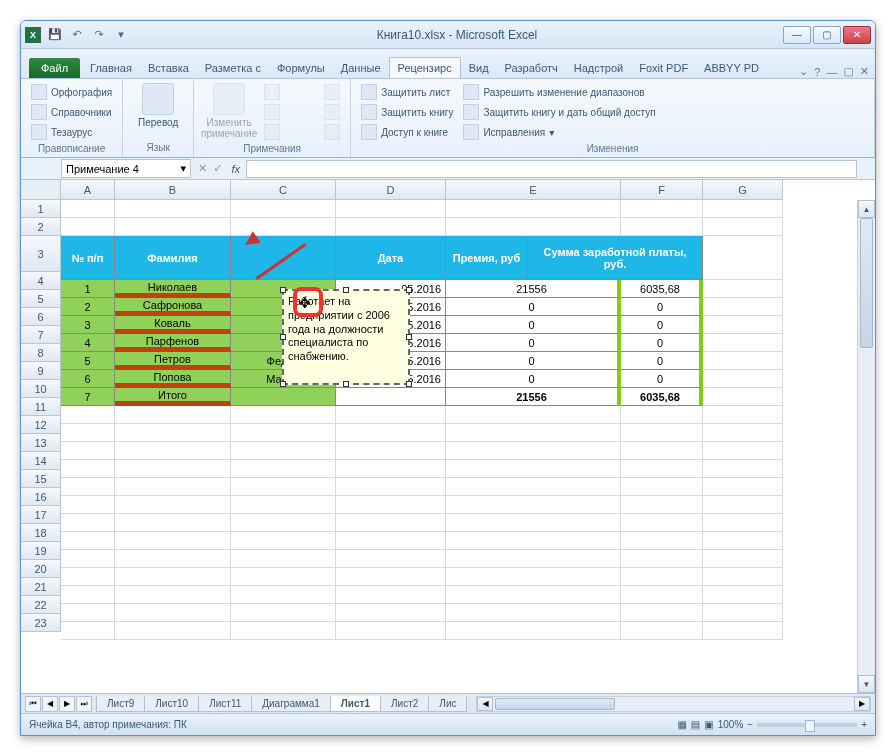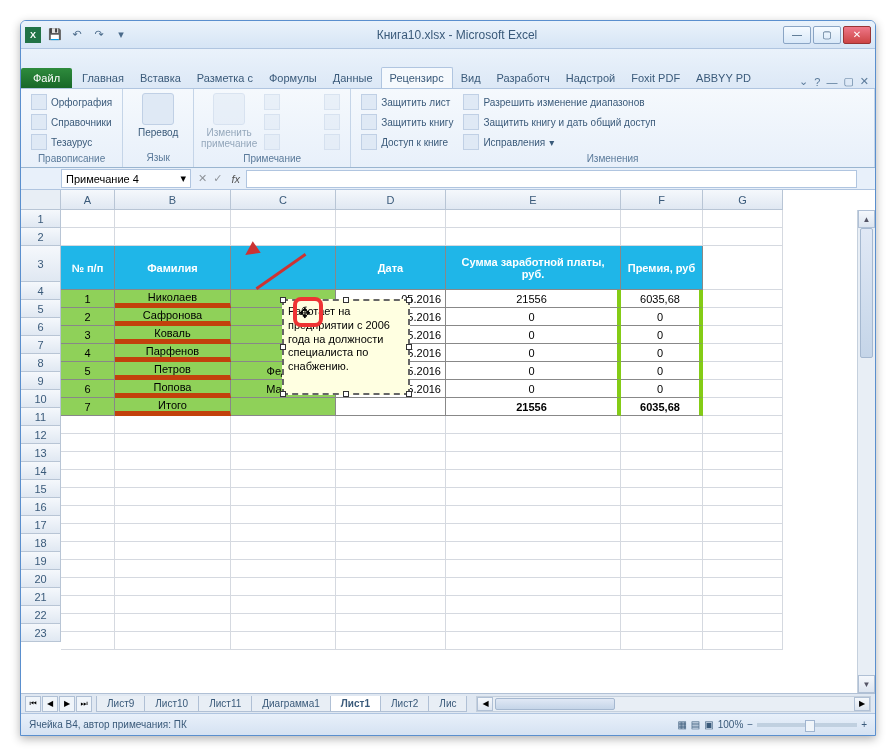--- a/index.html
+++ b/index.html
@@ -12,21 +12,21 @@
 .titlebar { height: 28px; background: linear-gradient(to bottom, #eaf2fb, #d6e5f5); display: flex; align-items: center; padding: 0 4px; border-bottom: 1px solid #b0c5e0; }
 .excel-icon { width: 16px; height: 16px; background: #217346; color: #fff; font-size: 9px; font-weight: bold; display: flex; align-items: center; justify-content: center; margin-right: 4px; }
 .qat { display: flex; gap: 2px; }
 .qat-btn { width: 20px; height: 20px; display: flex; align-items: center; justify-content: center; font-size: 11px; color: #4a6a8a; }
 .title { flex: 1; text-align: center; font-size: 12px; color: #3a5a7a; }
 .win-controls { display: flex; gap: 2px; }
 .win-btn { width: 28px; height: 18px; border: 1px solid #8aa5c5; border-radius: 2px; background: linear-gradient(to bottom,#f5faff,#d8e8f8); display: flex; align-items: center; justify-content: center; font-size: 10px; color: #3a5a7a; }
 .win-close { background: linear-gradient(to bottom,#e78,#c44); color: #fff; border-color: #933; }
 
 
-.ribbon-tabs { height: 40px; background: linear-gradient(to bottom,#eaf2fb,#dce8f6); display: flex; align-items: flex-end; padding-left: 0; border-bottom: 1px solid #b0c5e0; font-size: 11px; }
+.ribbon-tabs { height: 30px; background: linear-gradient(to bottom,#eaf2fb,#dce8f6); display: flex; align-items: flex-end; padding-left: 8px; border-bottom: 1px solid #b0c5e0; font-size: 11px; }
 .file-tab { background: linear-gradient(to bottom,#2e8b3d,#186828); color: #fff; padding: 4px 12px; border-radius: 2px 2px 0 0; margin-right: 2px; }
 .tab { padding: 4px 8px; color: #3a5a7a; cursor: pointer; }
 .tab.active { background: #f5f9fd; border: 1px solid #b0c5e0; border-bottom: none; border-radius: 2px 2px 0 0; }
 .tabs-right { margin-left: auto; display: flex; gap: 6px; padding-right: 6px; color: #5a7a9a; font-size: 11px; align-items: center; }
 
 
 .ribbon { height: 79px; background: linear-gradient(to bottom,#f5f9fd,#e8f0fa); border-bottom: 1px solid #9ab5d0; display: flex; }
 .group { border-right: 1px solid #c5d5e8; padding: 4px 8px 2px; display: flex; flex-direction: column; }
 .group-body { flex: 1; display: flex; gap: 6px; align-items: flex-start; }
 .group-label { font-size: 10px; color: #5a7a9a; text-align: center; padding: 2px 0; }
@@ -195,21 +195,21 @@
               <span class="ico"></span>
             </div>
           <div>
               <span class="ico"></span>
             </div>
           <div>
               <span class="ico"></span>
             </div>
         </div>
       </div>
-      <div class="group-label">Примечание</div>
+      <div class="group-label">Примечания</div>
     </div>
     <div class="group" style="flex:1">
       <div class="group-body">
         <div class="rbtn-list">
           <div>
               <span class="ico"></span>
               <span>Защитить лист</span>
             </div>
           <div>
               <span class="ico"></span>
@@ -300,22 +300,22 @@
           <div class="cell cD"></div>
           <div class="cell cE"></div>
           <div class="cell cF"></div>
           <div class="cell cG"></div>
         </div>
       <div class="row tall">
         <div class="cell hdr cA">№ п/п</div>
         <div class="cell hdr cB">Фамилия</div>
         <div class="cell hdr cC"></div>
         <div class="cell hdr cD">Дата</div>
+        <div class="cell hdr cF">Премия, руб</div>
         <div class="cell hdr cE">Сумма заработной платы, руб.</div>
-        <div class="cell hdr cF">Премия, руб</div>
         <div class="cell cG"></div>
       </div>
 
       <div class="row">
           <div class="cell idx cA">1</div>
           <div class="cell name cB">Николаев</div>
           <div class="cell gval cC"></div>
           <div class="cell date cD">05.2016</div>
           <div class="cell num cE ">21556</div>
           <div class="cell num cF ">6035,68</div>

